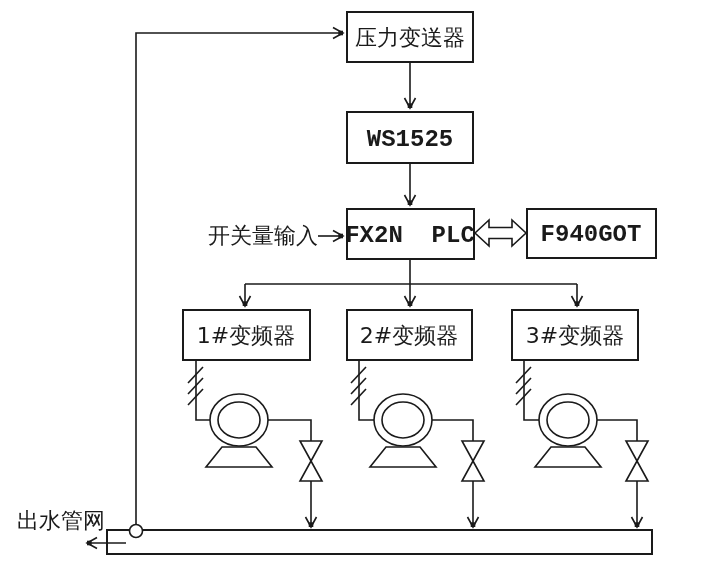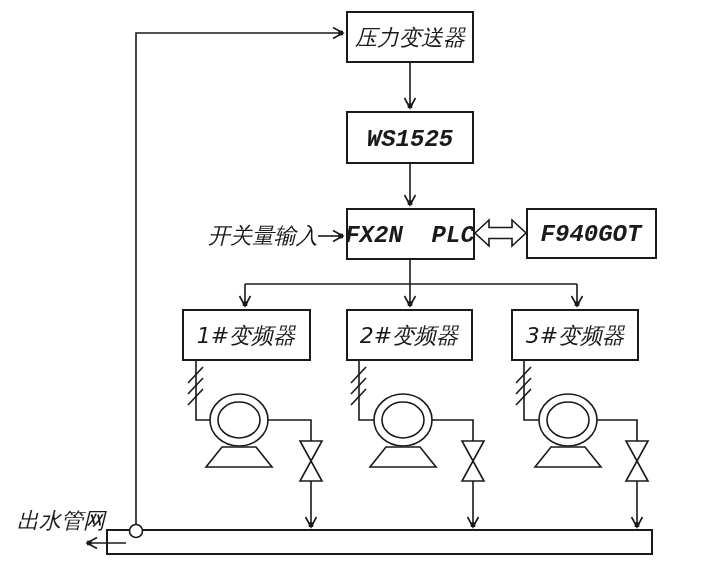--- a/index.html
+++ b/index.html
@@ -8,21 +8,20 @@
     background: #ffffff;
     width: 701px;
     height: 564px;
     overflow: hidden;
   }
   .diagram-wrap {
     position: relative;
     width: 701px;
     height: 564px;
     background: #ffffff;
-    font-style: italic;
   }
   svg { display: block; }
   text {
     fill: #1a1a1a;
     white-space: pre;
     user-select: none;
   }
   .cn {
     font-family: "DejaVu Sans", sans-serif;
     font-size: 22px;

